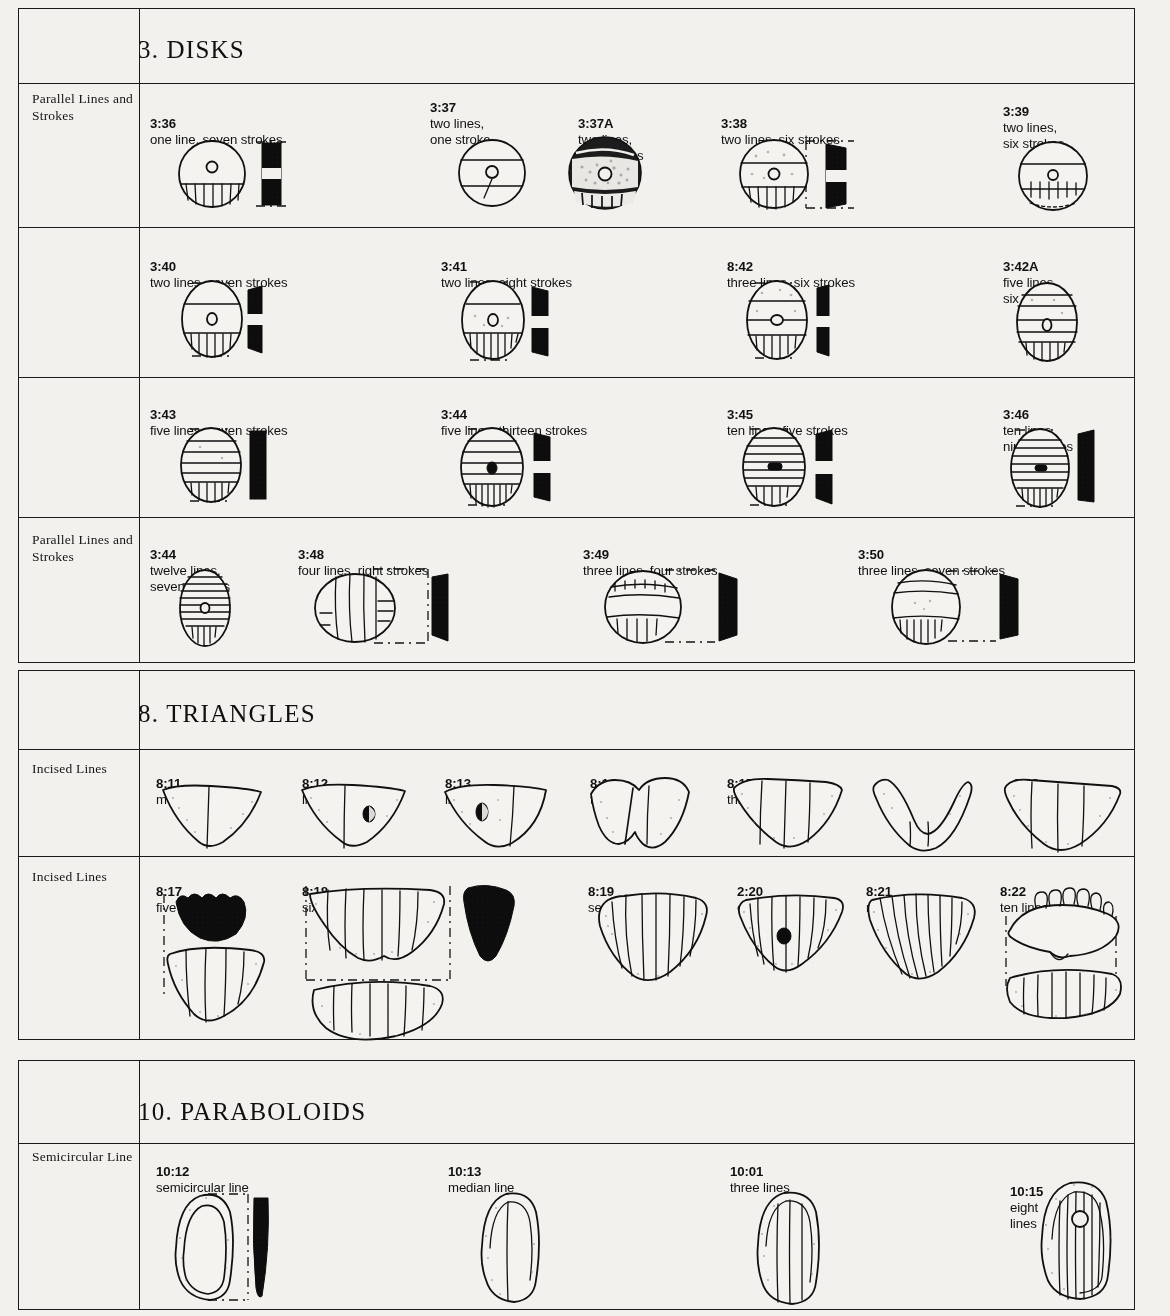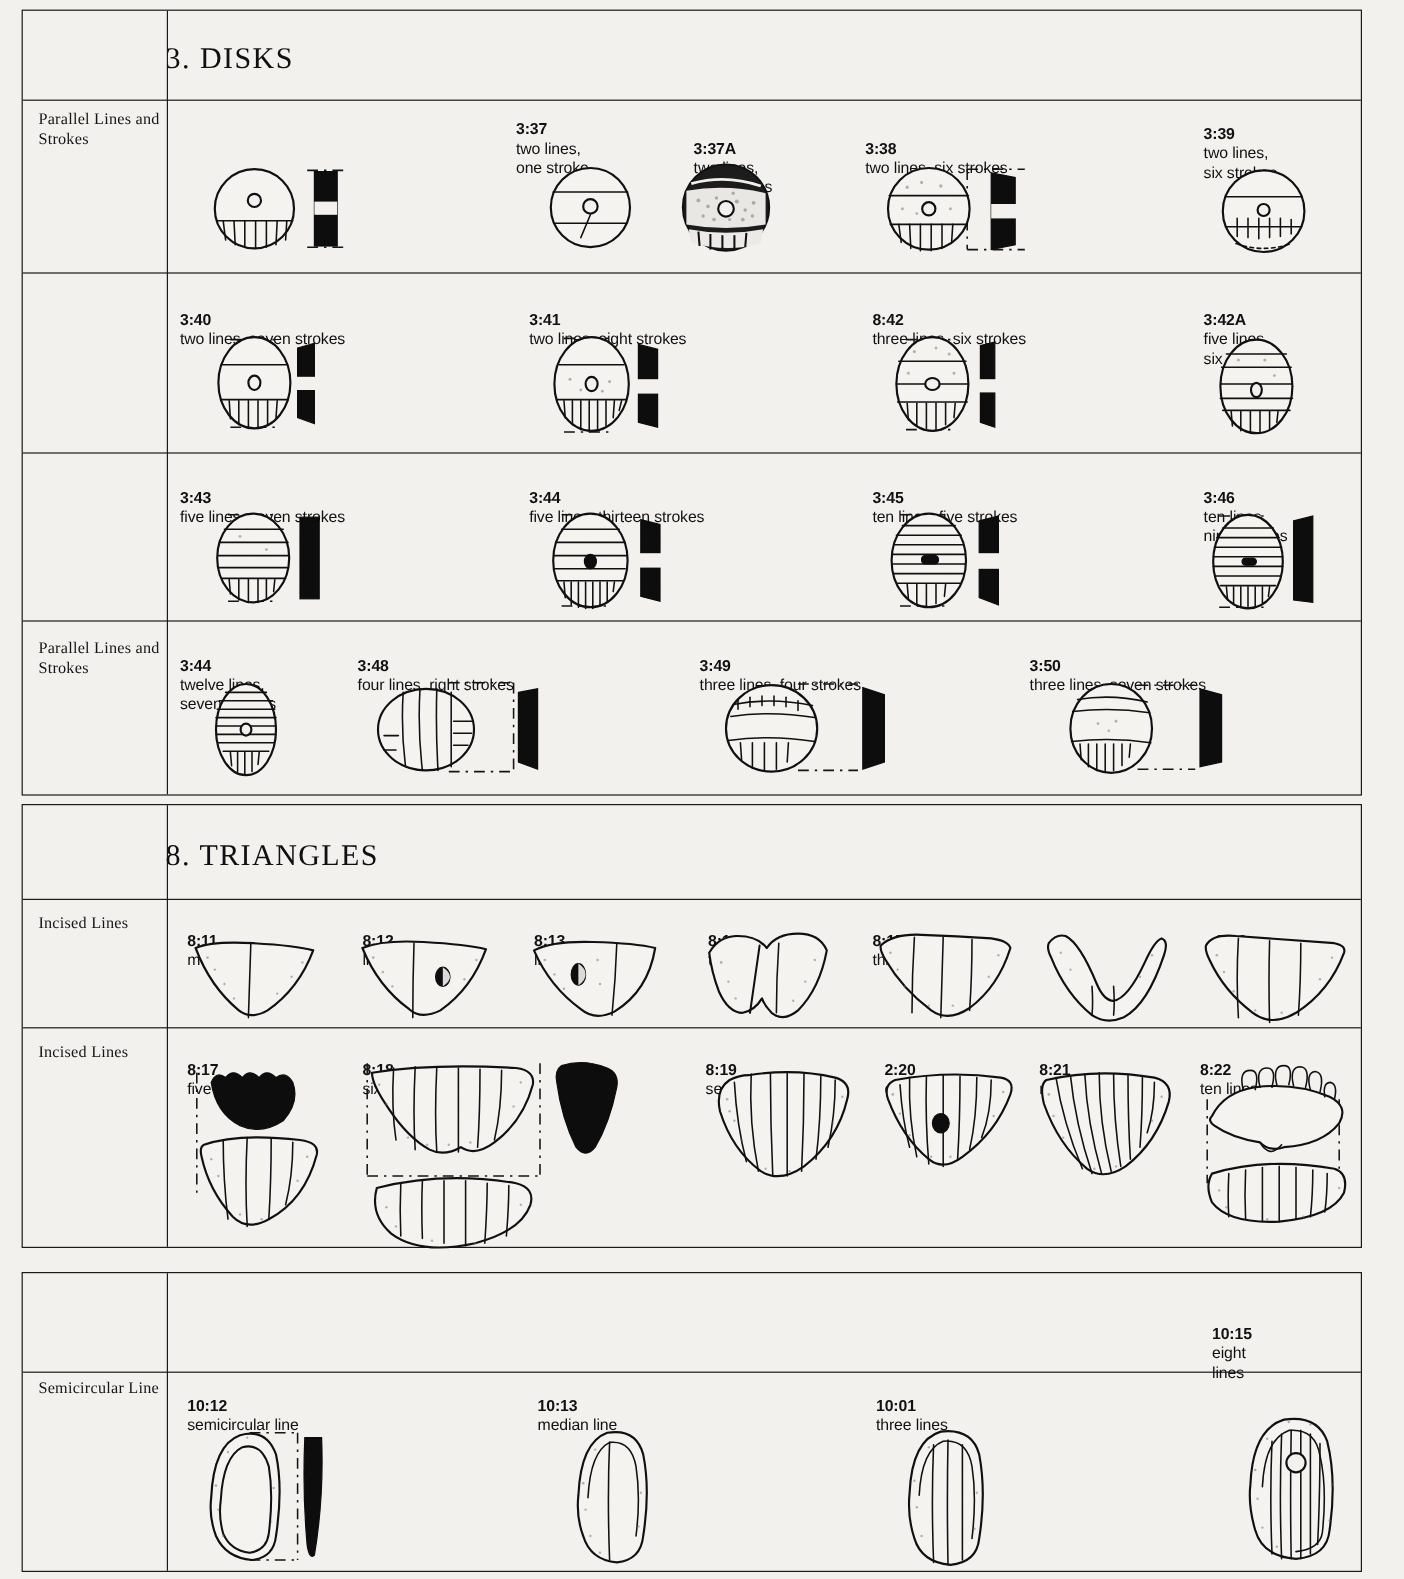--- a/index.html
+++ b/index.html
@@ -78,20 +78,24 @@
     <div class="hrule thin" style="top:508px"></div>
   </div>
 
   <div class="sect-title" style="top:36px">3. DISKS</div>
 
   <div class="cat" style="top:90px">Parallel Lines
 and Strokes</div>
   <div class="cat" style="top:531px">Parallel Lines
 and Strokes</div>
 
+  <div class="lab" style="left:150px;top:100px">
+    <b>3:36</b>
+    <span>one line, seven strokes</span>
+  </div>
   <div class="lab" style="left:430px;top:84px">
     <b>3:37</b>
     <span>two lines,
 one stroke</span>
   </div>
   <div class="lab" style="left:578px;top:100px">
     <b>3:37A</b>
     <span>two lines,
 five strokes</span>
   </div>
@@ -870,37 +874,38 @@
           <circle cx="90" cy="128" r="1"></circle>
         </g>
     </svg>
   </div>
 
   <div class="block blk-par">
     <div class="vrule"></div>
     <div class="hrule" style="top:82px"></div>
   </div>
 
+  <div class="sect-title" style="top:1098px">10. PARABOLOIDS</div>
 
   <div class="cat" style="top:1148px">Semicircular
 Line</div>
 
   <div class="lab" style="left:156px;top:1148px">
     <b>10:12</b>
     <span>semicircular line</span>
   </div>
   <div class="lab" style="left:448px;top:1148px">
     <b>10:13</b>
     <span>median line</span>
   </div>
   <div class="lab" style="left:730px;top:1148px">
     <b>10:01</b>
     <span>three lines</span>
   </div>
-  <div class="lab" style="left:1010px;top:1088px">
+  <div class="lab" style="left:1010px;top:1168px">
     <b>10:15</b>
     <span>eight
 lines</span>
   </div>
 
   <div class="fig" style="left:166px;top:1188px">
     <svg width="120" height="120" viewBox="0 0 120 120">
       <path class="dash" d="M42 6 H82 M42 112 H82 M82 6 V112"></path>
       <path class="body" d="M10 60 Q12 16 34 8 Q56 2 64 24 Q70 52 64 92 Q62 110 44 112 Q22 110 14 92 Q8 76 10 60 Z"></path>
       <path class="ln" d="M18 62 Q20 26 36 18 Q52 14 58 34 Q62 58 58 90 Q56 104 42 106 Q26 104 20 90 Q16 76 18 62 Z"></path>

